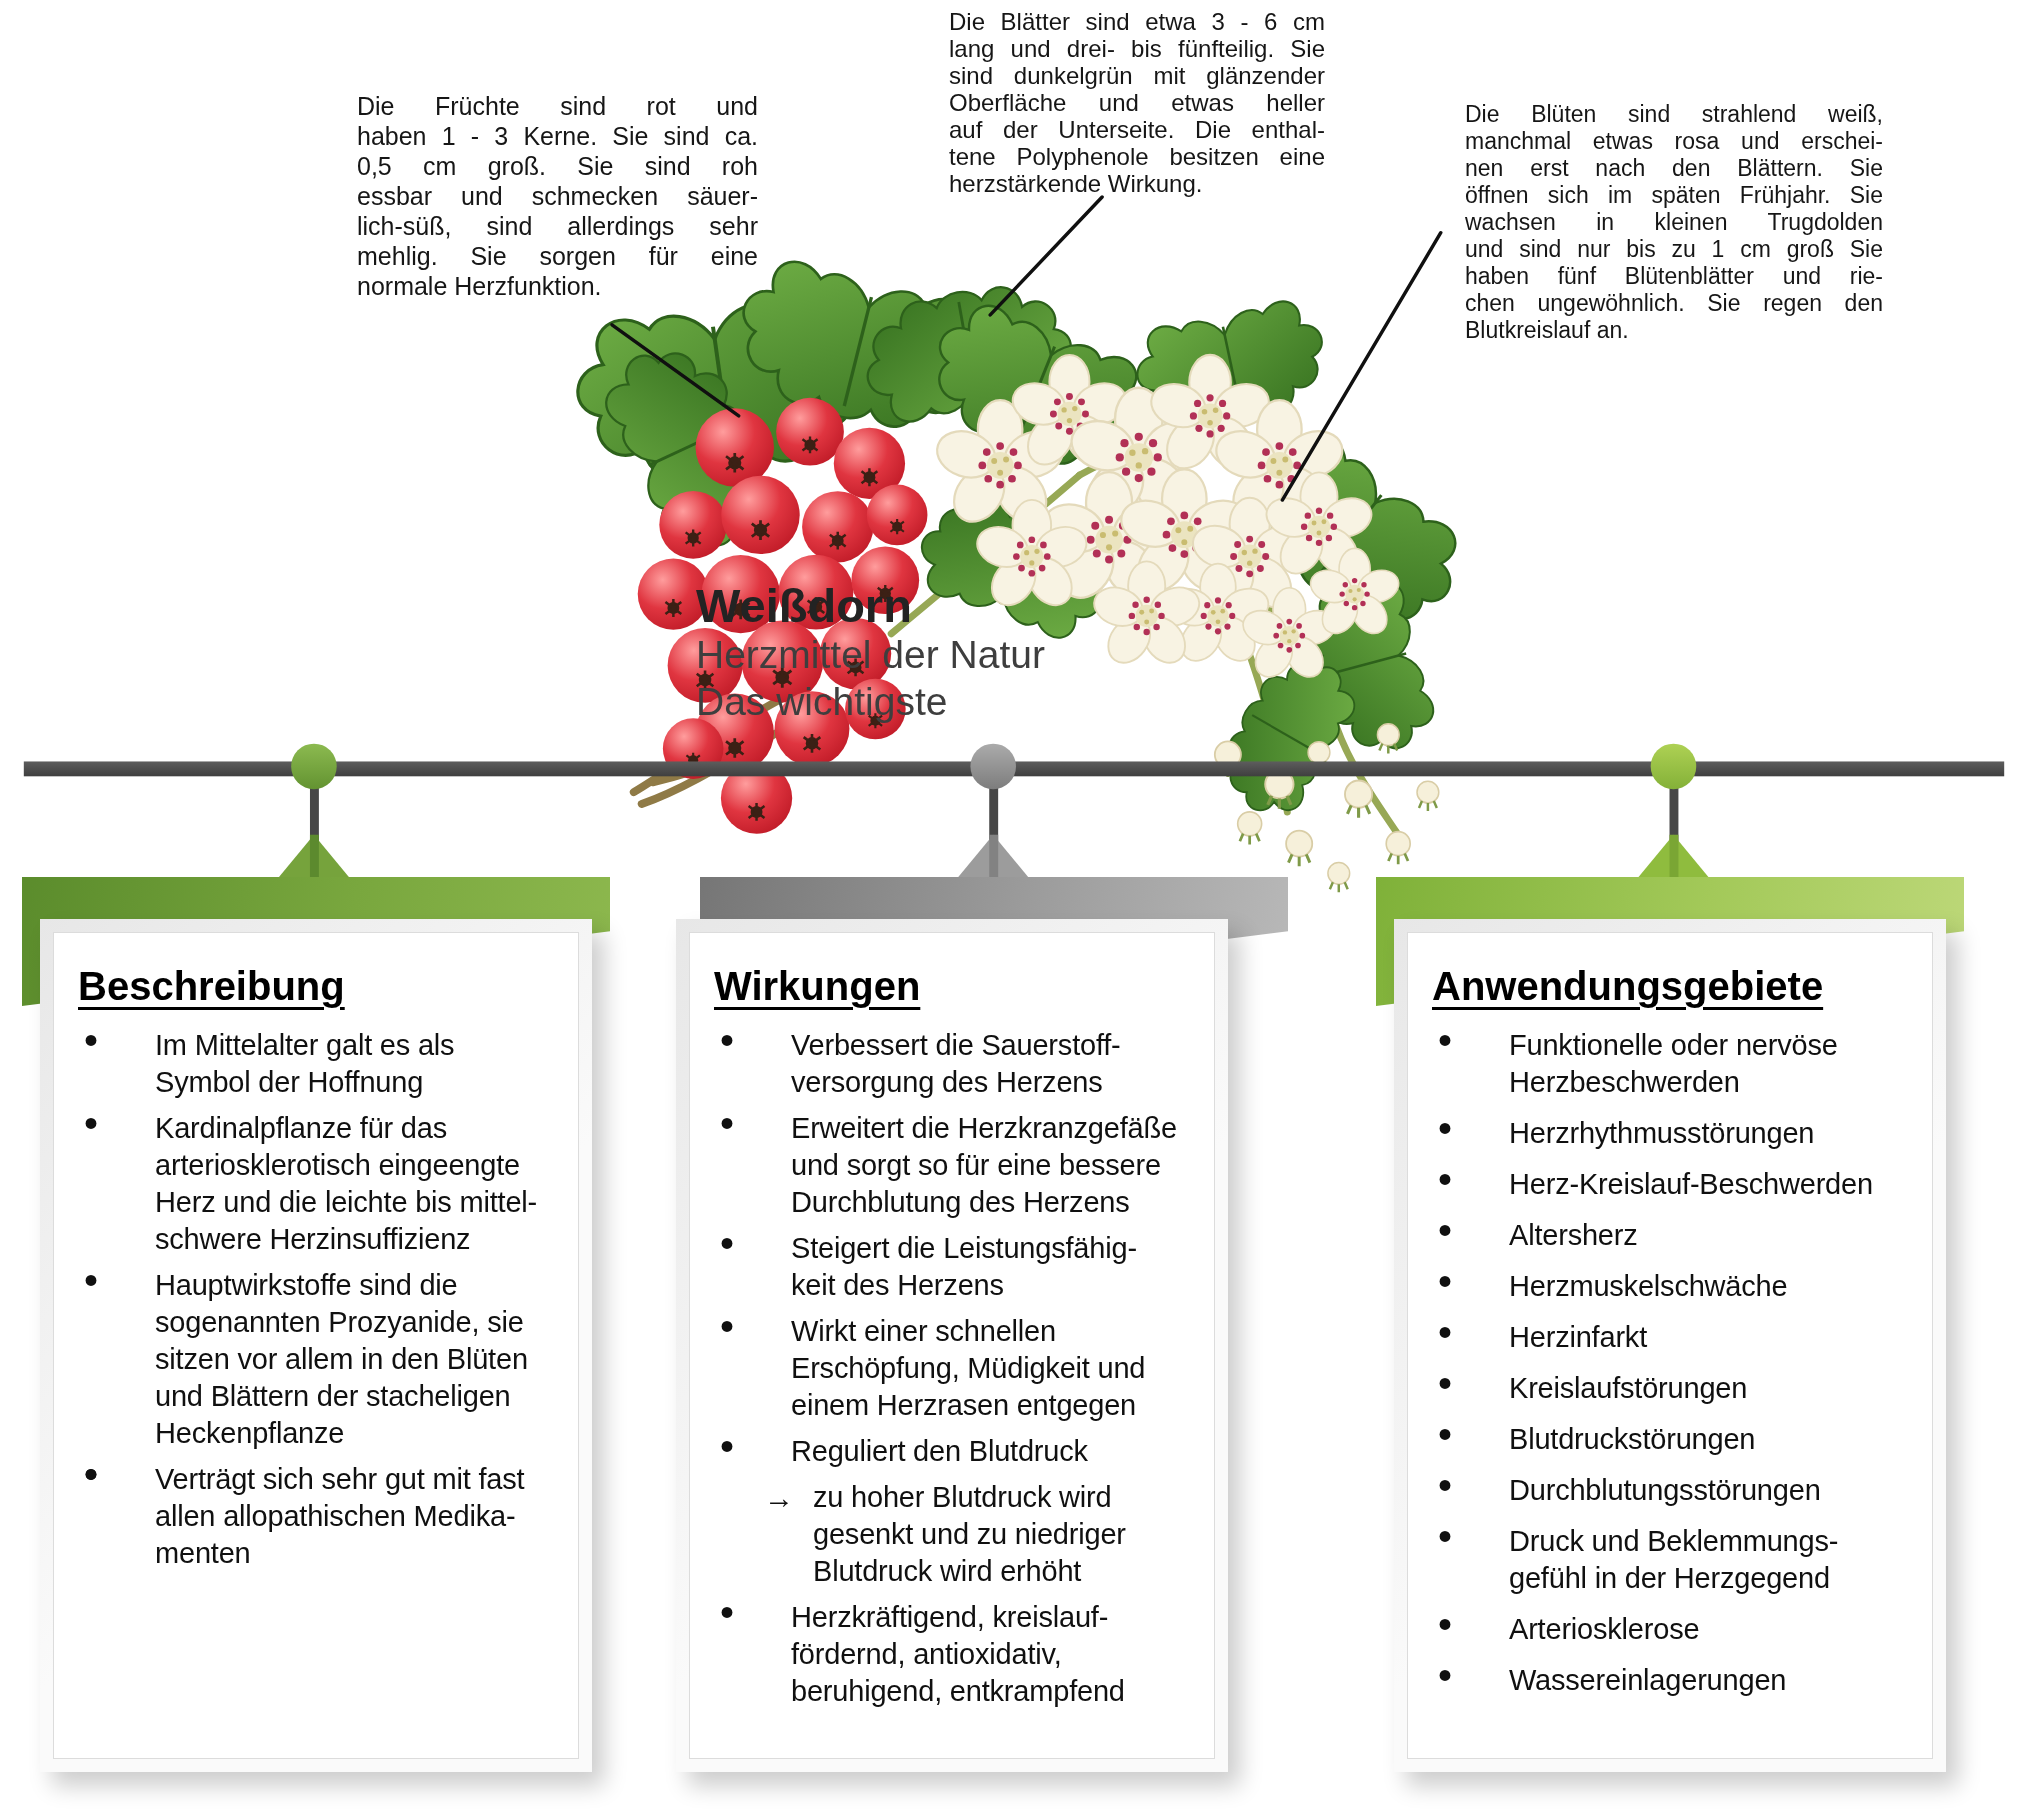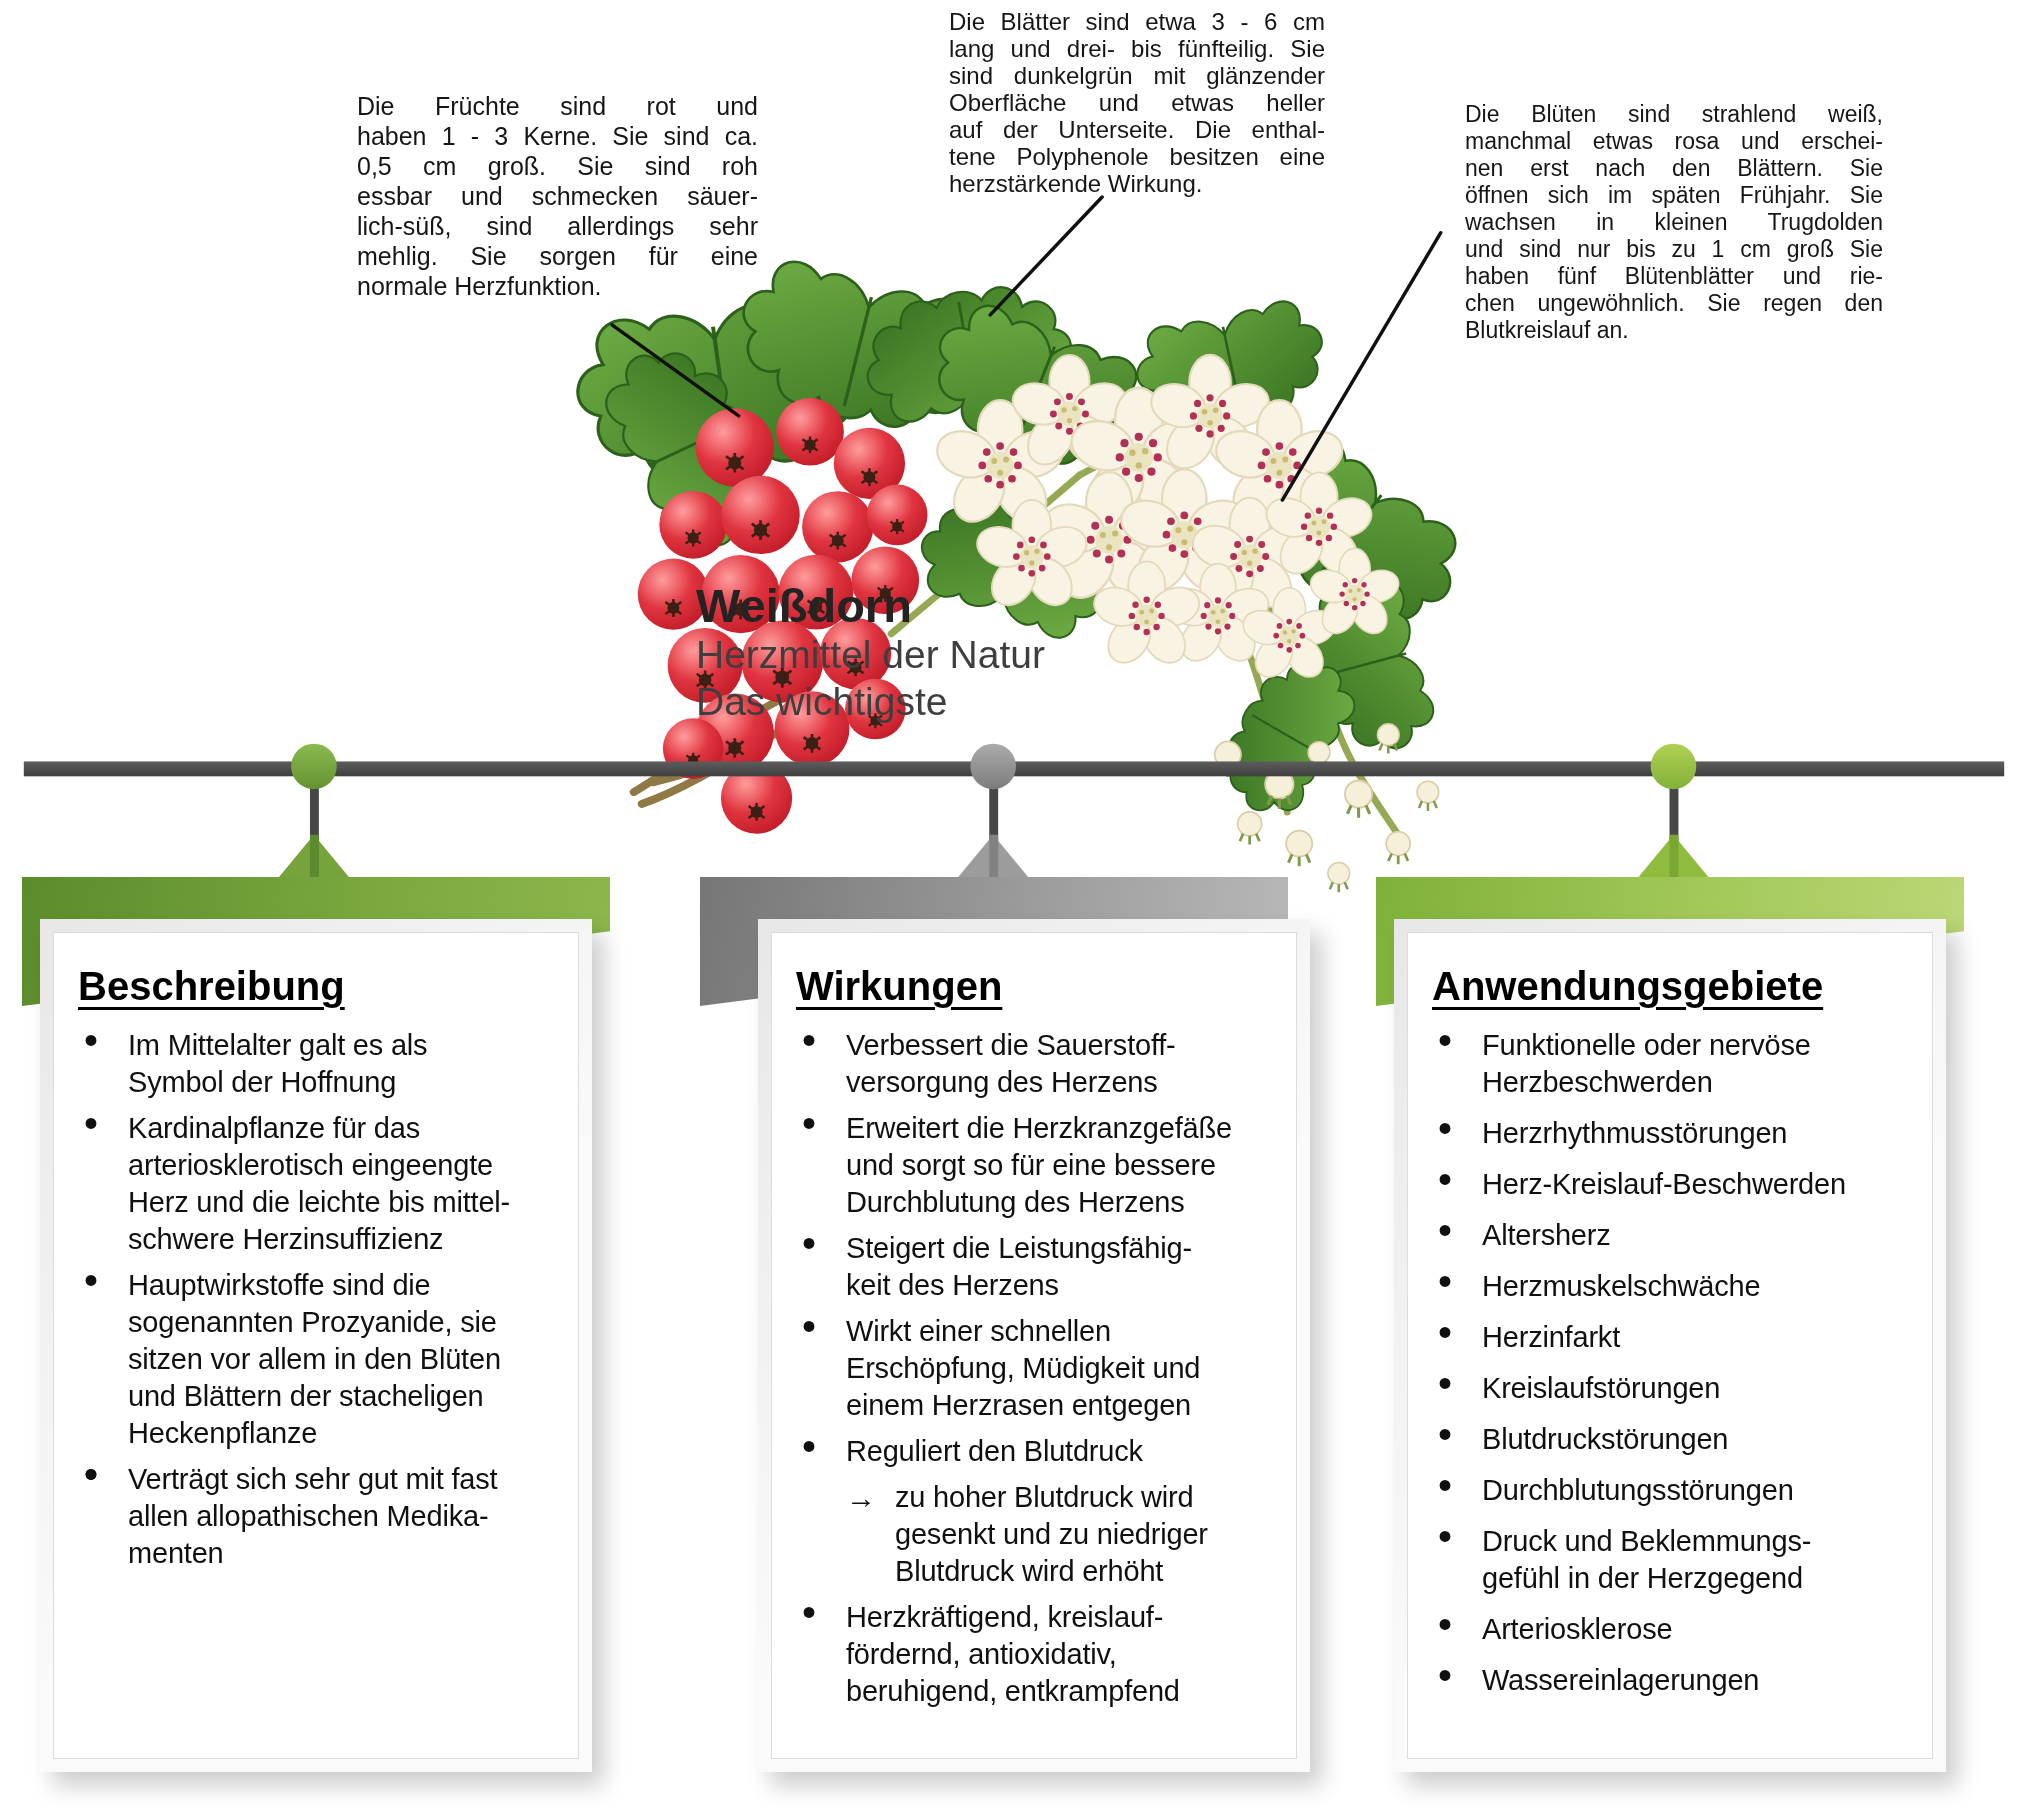--- a/index.html
+++ b/index.html
@@ -24,28 +24,28 @@
   .band{position:absolute;top:877px;width:588px;height:129px;z-index:2;
         clip-path:polygon(0 0,100% 0,100% 42%,0 100%);
         filter:drop-shadow(5px 6px 6px rgba(0,0,0,.28));}
   .band1{left:22px;background:linear-gradient(102deg,#5b8c2c,#79a73e 55%,#8db84e);}
   .band2{left:700px;background:linear-gradient(102deg,#767676,#9c9c9c 55%,#b9b9b9);}
   .band3{left:1376px;background:linear-gradient(102deg,#7fb139,#a3c959 55%,#bdd879);}
 
   .sheet{position:absolute;top:919px;width:552px;height:853px;z-index:3;box-sizing:border-box;
          background:linear-gradient(135deg,#e7e7e7,#fafafa 55%);padding:13px;
          box-shadow:12px 14px 22px rgba(0,0,0,.20);}
-  .sheet1{left:40px;}  .sheet2{left:758px;}  .sheet3{left:1394px;}
+  .sheet1{left:40px;}  .sheet2{left:676px;}  .sheet3{left:1394px;}
   .sheet-inner{background:#fff;border:1px solid #dcdcdc;box-sizing:border-box;height:100%;
                padding:31px 24px;overflow:hidden;}
   .card-heading{margin:0 0 18px 0;font-size:40px;font-weight:700;color:#000;
                 text-decoration:underline;text-decoration-thickness:3px;text-underline-offset:7px;}
   .bullet-item{position:relative;padding-left:50px;font-size:29px;line-height:37px;
                margin-bottom:9px;color:#101010;letter-spacing:-0.2px;}
-  .bullet-item .bi-text{display:block;white-space:pre-line;}
+  .bullet-item .bi-text{display:block;white-space:pre-line;margin-left:27px;}
   .dot{position:absolute;left:6px;top:-5px;font-size:40px;color:#101010;}
   .card3 .bullet-item{margin-bottom:14px;}
   .arrow-item{position:relative;padding-left:99px;font-size:29px;line-height:37px;
               margin-bottom:9px;color:#101010;letter-spacing:-0.2px;}
   .arrow-item .bi-text{display:block;white-space:pre-line;}
   .arrow-glyph{position:absolute;left:50px;top:0;font-size:30px;}
 </style>
 </head>
 <body>
 

